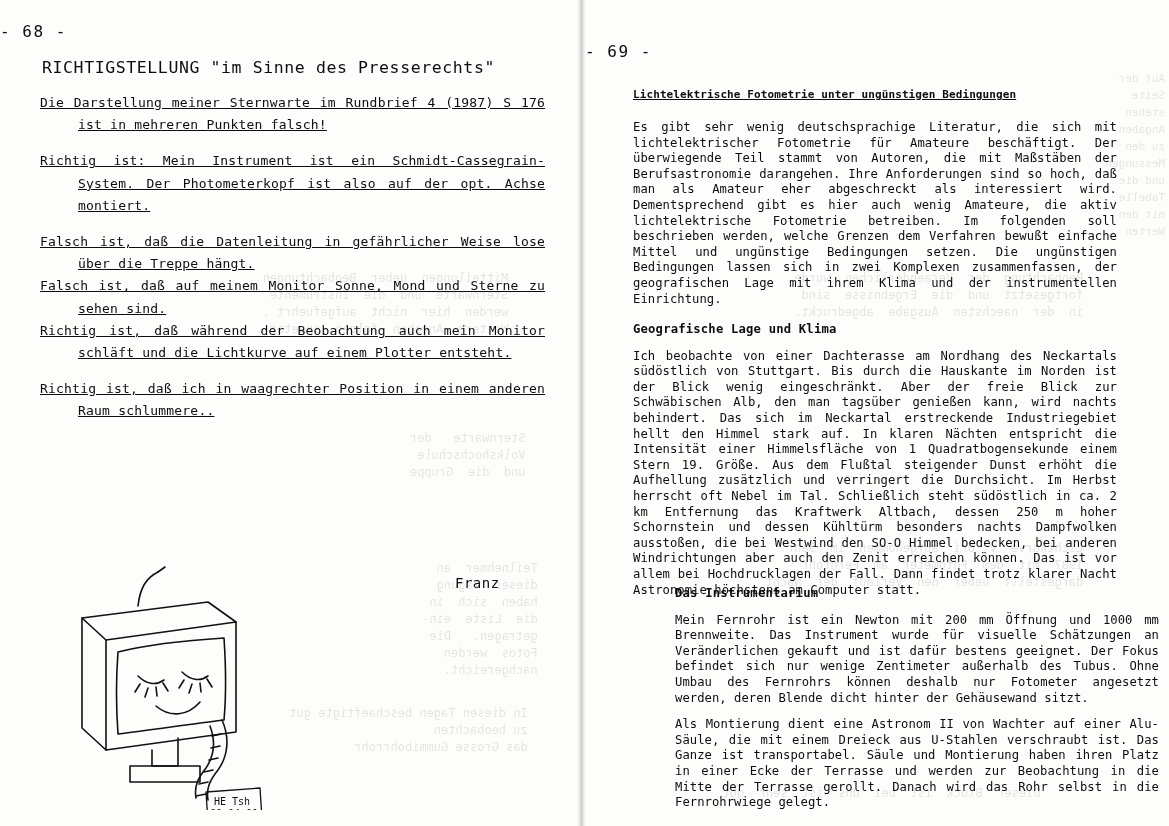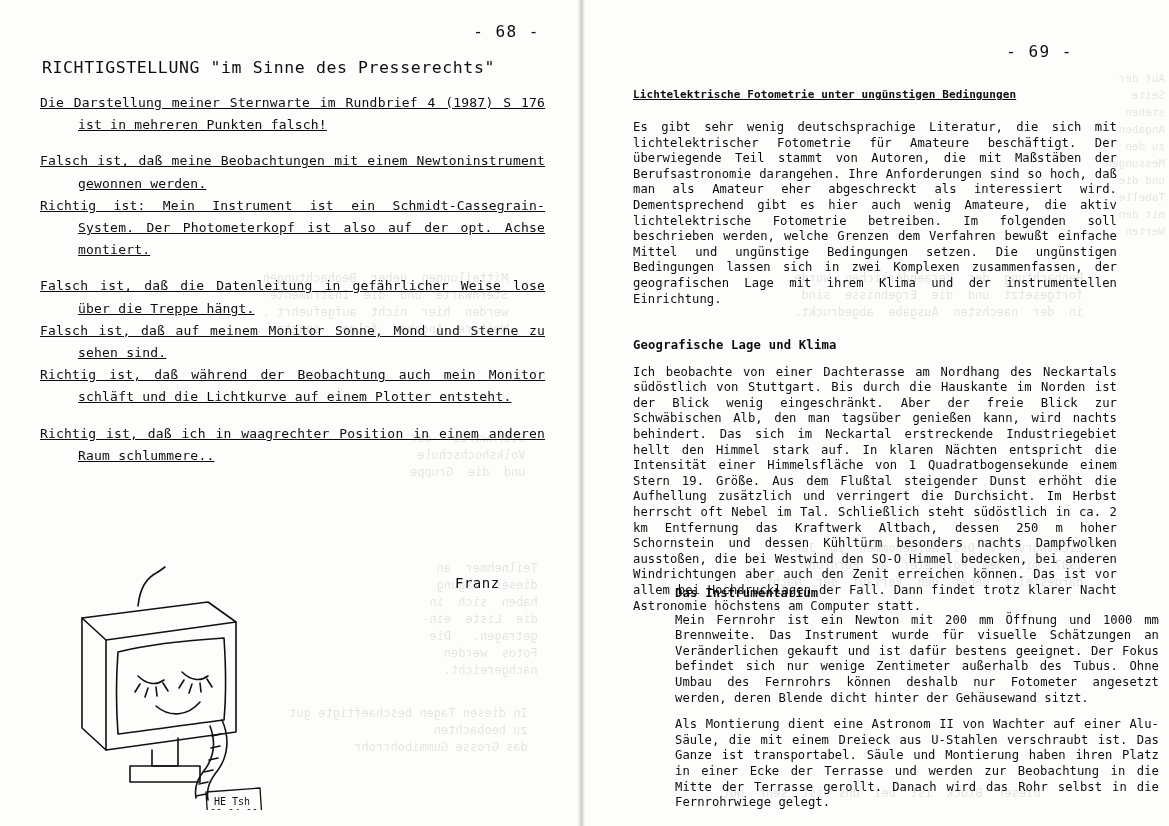--- a/index.html
+++ b/index.html
@@ -37,21 +37,21 @@
     top: 0; left: 0;
     width: 578px; height: 826px;
   }
   .right-page {
     position: absolute;
     top: 0; left: 585px;
     width: 584px; height: 826px;
   }
 
   .pagenum {
-    text-align: right;
+    text-align: left;
     font-size: 16px;
     letter-spacing: 1.5px;
     font-family: "DejaVu Sans Mono", monospace;
   }
   .pagenum-left { position: absolute; top: 22px; left: 0; width: 540px; }
   .pagenum-right { position: absolute; top: 42px; left: 0; width: 488px; }
 
   
   .l-title {
     position: absolute;
@@ -129,40 +129,37 @@
   }
   .r-sec-title {
     font-weight: bold;
     font-size: 12.2px;
     letter-spacing: 0.2px;
     margin: 0 0 10px 0;
     text-align: left;
   }
   .r-body p { margin: 0 0 11px 0; }
   #r-intro { top: 120px; }
-  #r-geo   { top: 338px; }
+  #r-geo   { top: 322px; }
   #r-instr { top: 586px; margin-left: 42px; }
 </style>
 </head>
 <body>
 
 <div class="page">
 
   <div class="left-page">
 
     <div class="pagenum pagenum-left">- 68 -</div>
 
     <div class="l-title">RICHTIGSTELLUNG "im Sinne des Presserechts"</div>
 
     <div class="l-body">
       <p>
           <span class="ind">Die Darstellung meiner Sternwarte im Rundbrief 4 (1987) S 176 ist in mehreren Punkten falsch!</span>
-        </p>
-      <p class="tight">
-          <span class="ind">Falsch ist, daß meine Beobachtungen mit einem Newtoninstrument gewonnen werden.</span>
         </p>
       <p>
           <span class="ind">Richtig ist: Mein Instrument ist ein Schmidt-Cassegrain-System. Der Photometerkopf ist also auf der opt. Achse montiert.</span>
         </p>
       <p class="tight">
           <span class="ind">Falsch ist, daß die Datenleitung in gefährlicher Weise lose über die Treppe hängt.</span>
         </p>
       <p class="tight">
           <span class="ind">Falsch ist, daß auf meinem Monitor Sonne, Mond und Sterne zu sehen sind.</span>
         </p>

